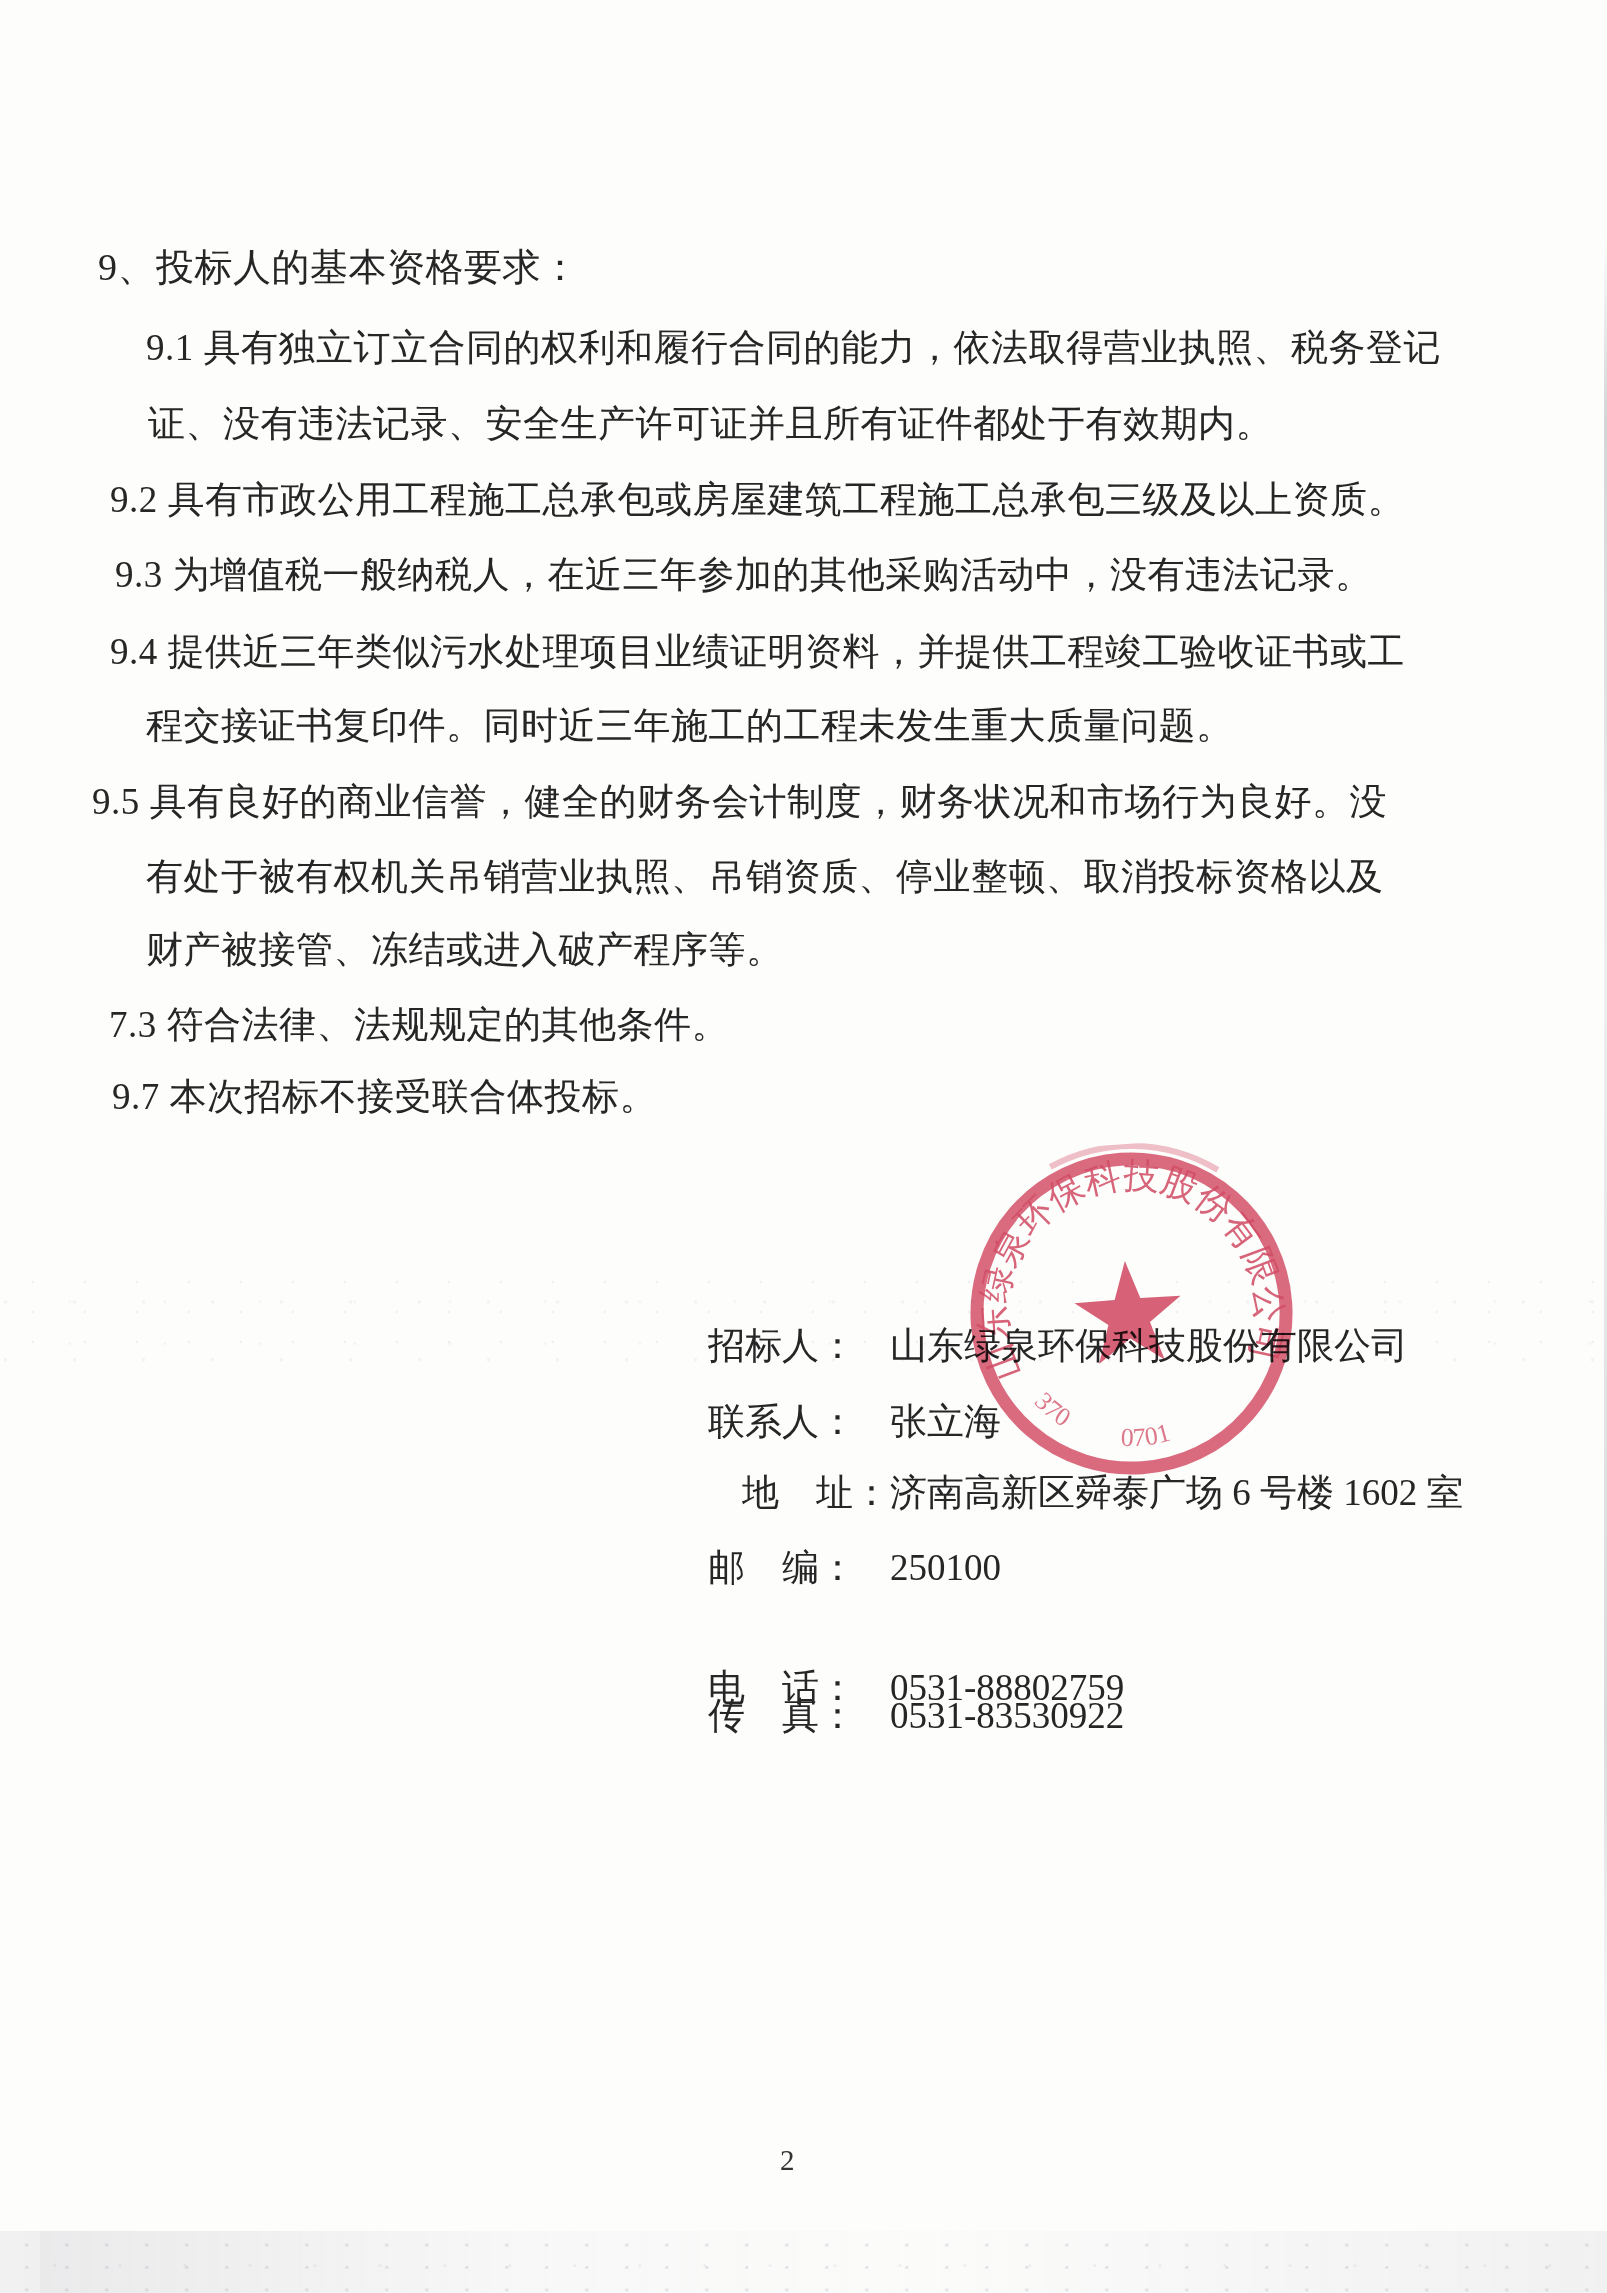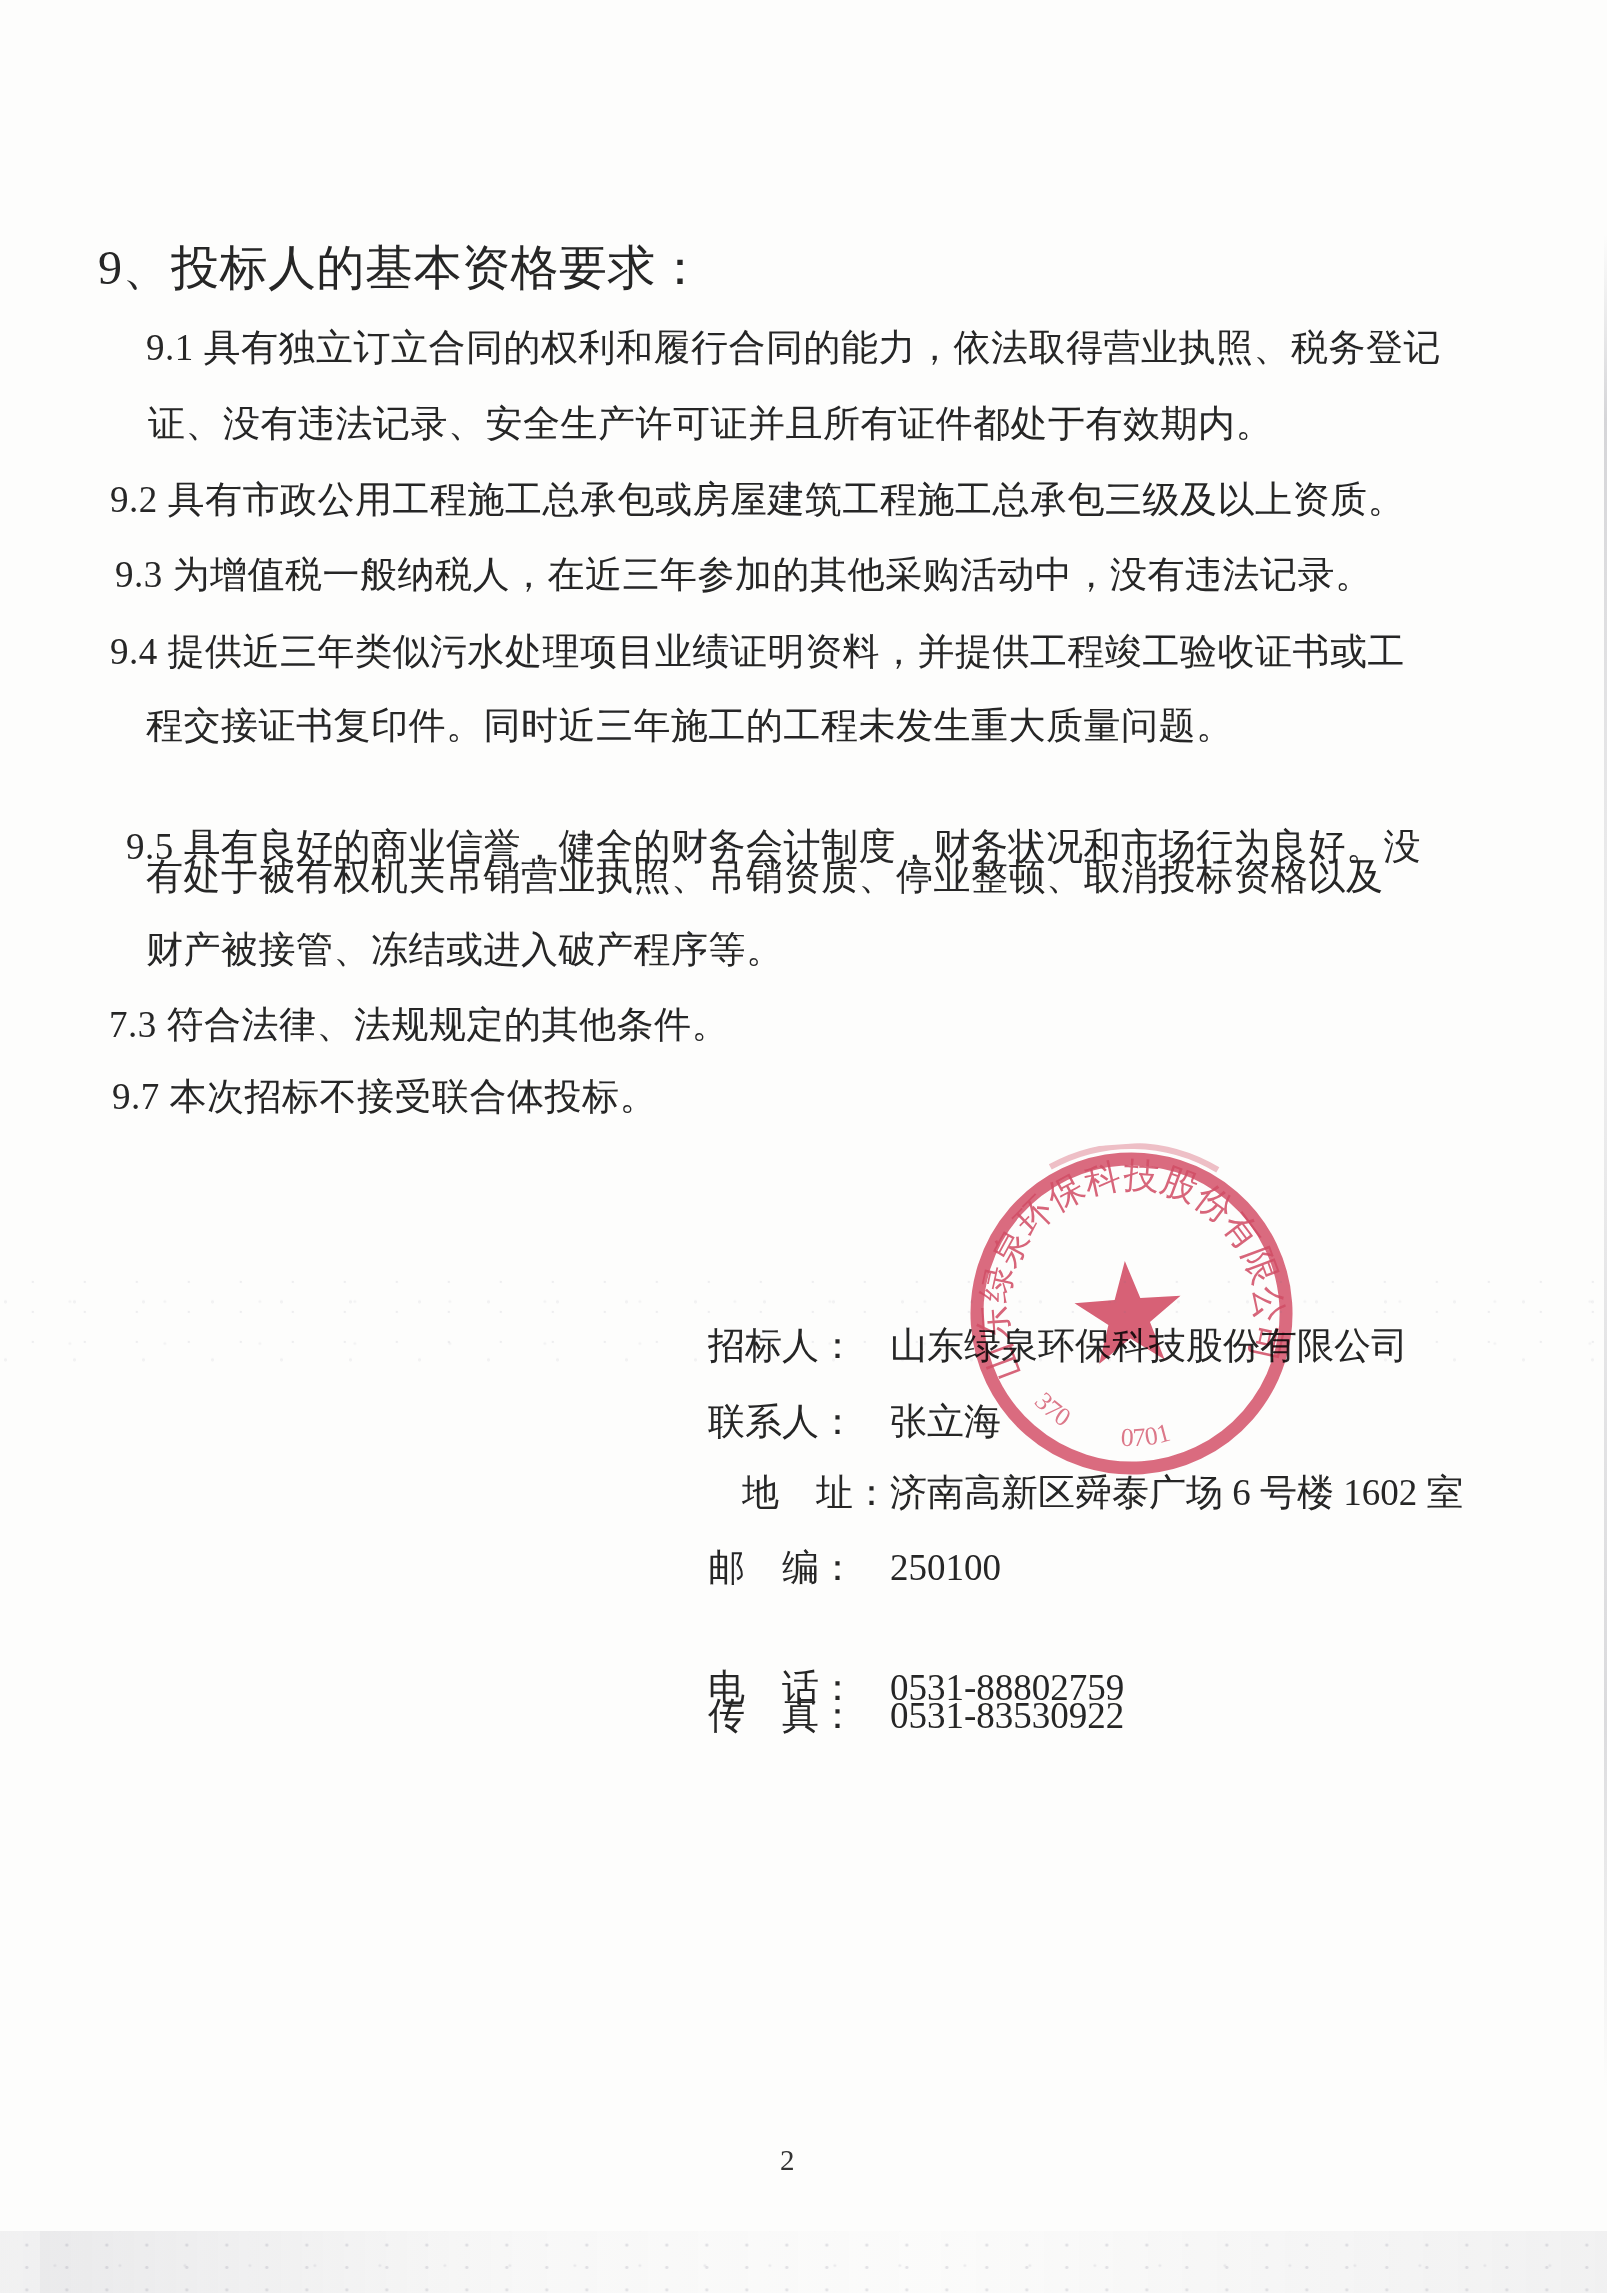--- a/index.html
+++ b/index.html
@@ -5,21 +5,21 @@
   html,body{margin:0;padding:0;background:#e8e8e8;}
   .page{
     position:relative;
     width:1607px;height:2294px;
     background:#fdfdfc;
     font-family:"Liberation Serif","DejaVu Serif",serif;
     color:#262626;
     overflow:hidden;
   }
   .line{position:absolute;white-space:pre;font-size:37px;line-height:47px;letter-spacing:0.5px;}
-  .heading{font-size:48px;}
+  .heading{font-size:38px;}
   .contact-row{position:absolute;left:671px;font-size:37px;white-space:pre;}
   .contact-label{display:inline-block;width:182px;}
   .page-number{position:absolute;left:780px;top:2144px;font-size:29px;color:#333;}
   
   .seal{
     position:absolute;left:962px;top:1144px;width:339px;height:339px;
     mix-blend-mode:multiply;
     opacity:0.92;
     transform:rotate(-4deg);
   }
@@ -54,21 +54,21 @@
 <div class="page">
 
   <div class="line heading" style="left:98px;top:244px;">9、投标人的基本资格要求：</div>
 
   <div class="line" style="left:115px;top:324px;margin-left:31px;">9.1 具有独立订立合同的权利和履行合同的能力，依法取得营业执照、税务登记</div>
   <div class="line" style="left:148px;top:400px;">证、没有违法记录、安全生产许可证并且所有证件都处于有效期内。</div>
   <div class="line" style="left:110px;top:476px;">9.2 具有市政公用工程施工总承包或房屋建筑工程施工总承包三级及以上资质。</div>
   <div class="line" style="left:115px;top:551px;">9.3 为增值税一般纳税人，在近三年参加的其他采购活动中，没有违法记录。</div>
   <div class="line" style="left:110px;top:628px;">9.4 提供近三年类似污水处理项目业绩证明资料，并提供工程竣工验收证书或工</div>
   <div class="line" style="left:146px;top:702px;">程交接证书复印件。同时近三年施工的工程未发生重大质量问题。</div>
-  <div class="line" style="left:126px;top:778px;margin-top:45px;">9.5 具有良好的商业信誉，健全的财务会计制度，财务状况和市场行为良好。没</div>
+  <div class="line" style="left:92px;top:778px;">9.5 具有良好的商业信誉，健全的财务会计制度，财务状况和市场行为良好。没</div>
   <div class="line" style="left:146px;top:853px;">有处于被有权机关吊销营业执照、吊销资质、停业整顿、取消投标资格以及</div>
   <div class="line" style="left:146px;top:926px;">财产被接管、冻结或进入破产程序等。</div>
   <div class="line" style="left:109px;top:1001px;">7.3 符合法律、法规规定的其他条件。</div>
   <div class="line" style="left:112px;top:1073px;">9.7 本次招标不接受联合体投标。</div>
 
   <div class="contact-row" style="top:1278px;">
     <span class="contact-label">招标人：</span><span>山东绿泉环保科技股份有限公司</span>
   </div>
   <div class="contact-row" style="top:1354px;">
     <span class="contact-label">联系人：</span><span>张立海</span>

